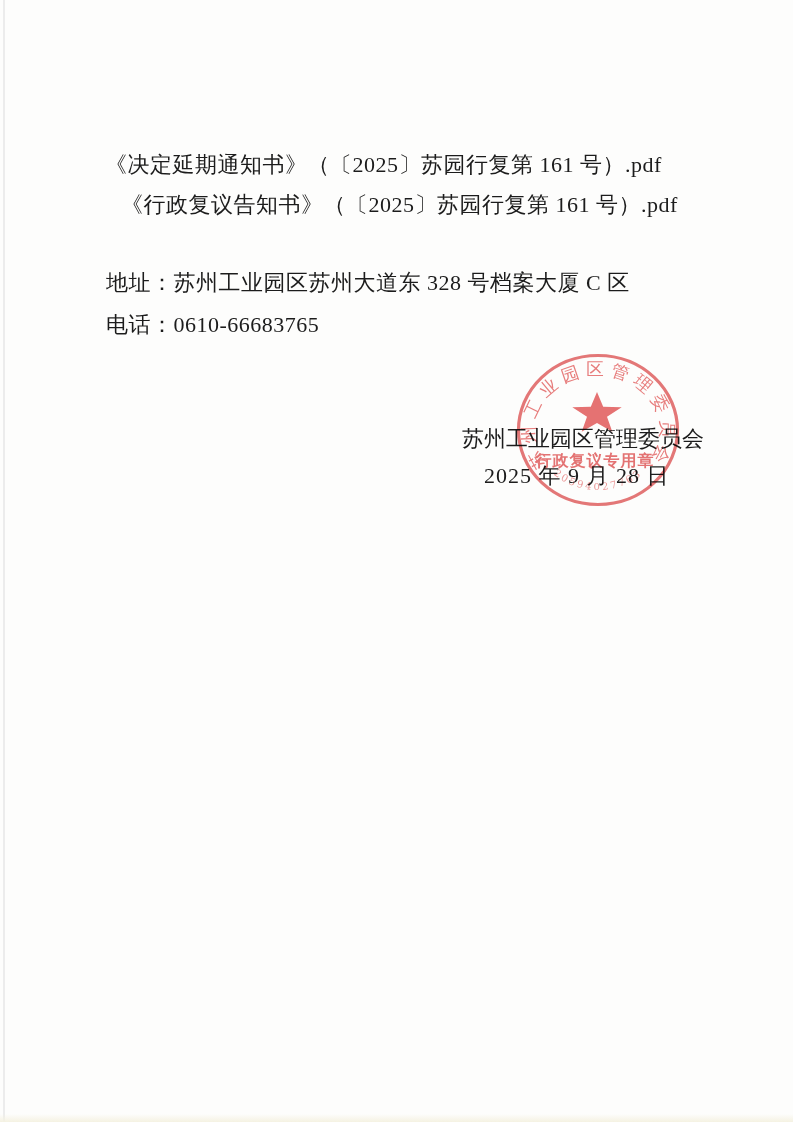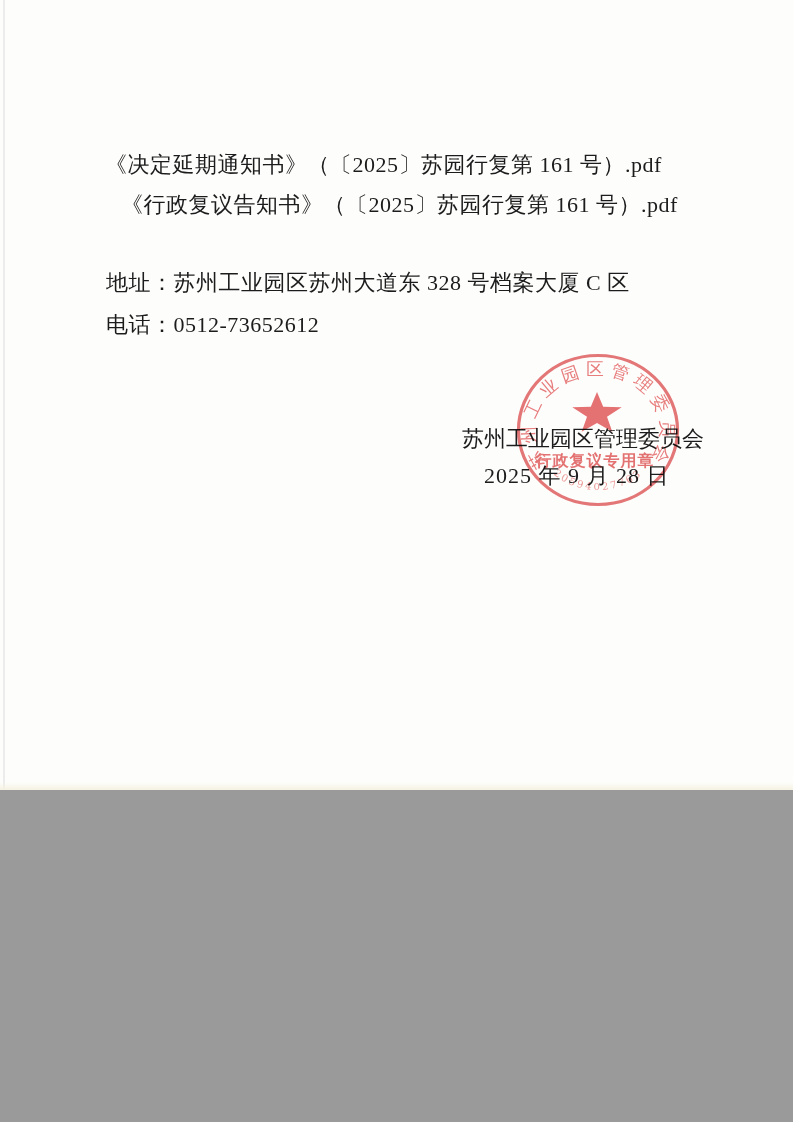--- a/index.html
+++ b/index.html
@@ -1,18 +1,18 @@
 <!DOCTYPE html>
 <html><head>
 <meta charset="utf-8">
 <style>
   html,body{margin:0;padding:0;background:#9a9a9a;}
   .page{
     position:relative;
-    width:793px;height:790px;
+    width:793px;height:1122px;
     margin:0 auto;
     background:#fdfdfc;
     overflow:hidden;
     font-family:"Liberation Serif","DejaVu Serif",serif;
     color:#1c1c1c;
   }
   
   .edge-left{
     position:absolute;left:3px;top:0;width:2px;height:100%;
     background:#ececec;
@@ -63,21 +63,21 @@
 
   <div class="edge-left"></div>
   <div class="edge-bottom"></div>
 
   <div class="line att1">《决定延期通知书》（〔2025〕苏园行复第 161 号）.pdf</div>
 
   <div class="line att2">《行政复议告知书》（〔2025〕苏园行复第 161 号）.pdf</div>
 
   <div class="line addr">地址：苏州工业园区苏州大道东 328 号档案大厦 C 区</div>
 
-  <div class="line phone">电话：0512-73652612</div>
+  <div class="line phone">电话：0610-66683765</div>
 
   <div class="line signature">苏州工业园区管理委员会</div>
 
   <div class="line date">2025 年 9 月 28 日</div>
 
   <svg class="seal" viewBox="0 0 180 172" aria-hidden="true">
     <defs>
       <path id="ringPath" d="M 38.4 116.6 A 63 55 0 1 1 141.6 116.6" fill="none"></path>
       <path id="codePath" d="M 38 122 A 66 60 0 0 0 142 122" fill="none"></path>
     </defs>

